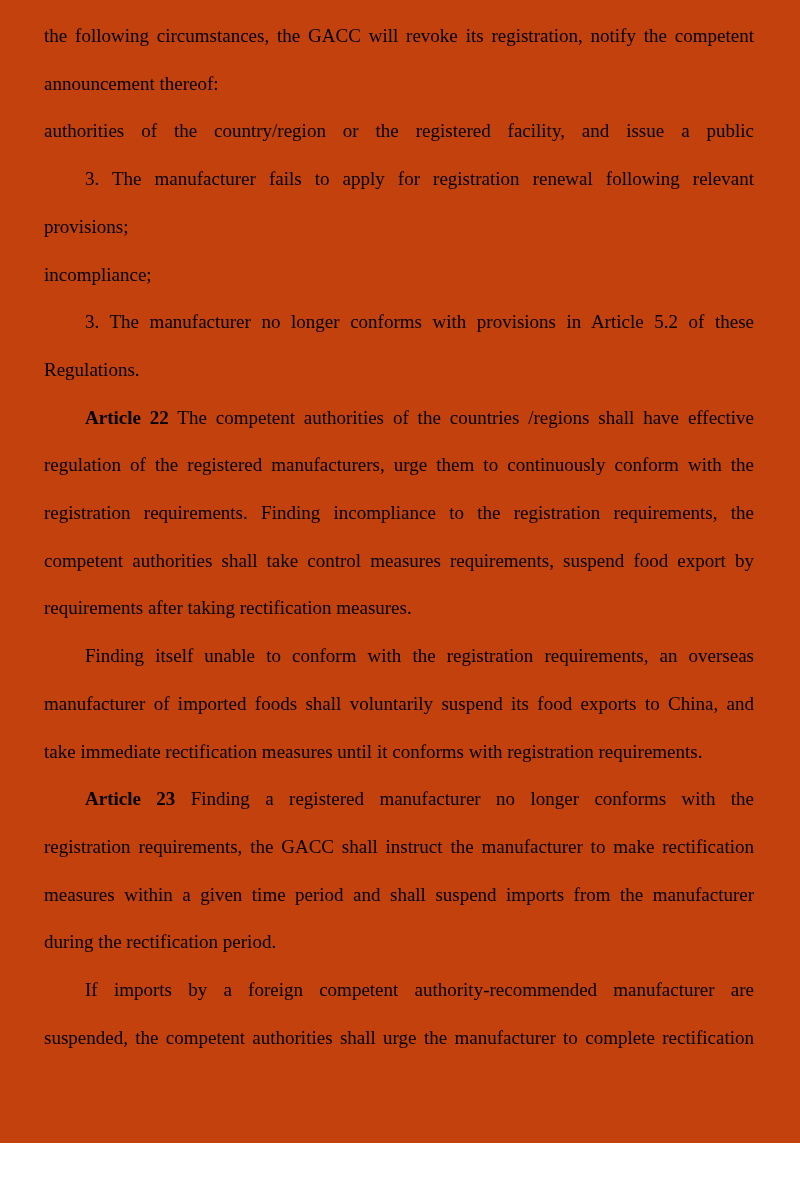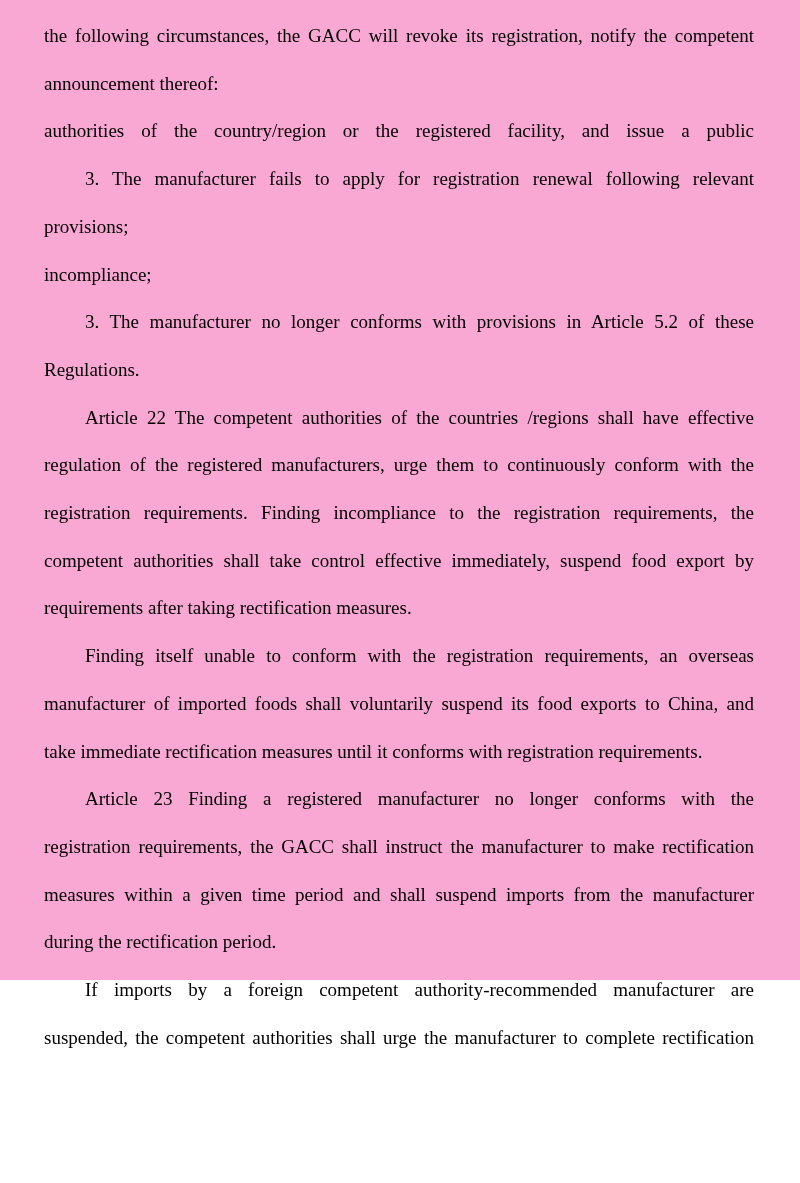--- a/index.html
+++ b/index.html
@@ -10,22 +10,22 @@
   body {
     width: 800px;
     height: 1183px;
     background: #ffffff;
     color: #000000;
     font-family: "Liberation Serif", "DejaVu Serif", serif;
     overflow: hidden;
   }
   .doc-page {
     width: 800px;
-    height: 980px;
-    background: #f9a8d4;
+    height: 1143px;
+    background: #c2410c;
     box-sizing: border-box;
   }
   .doc-body {
     padding: 12px 46px 0 44px; 
   }
   .paragraph {
     margin: 0;
   }
   .line {
     font-size: 19px;
@@ -34,21 +34,21 @@
     text-align: left;
   }
   .line.justified {
     text-align: justify;
     text-align-last: justify;
   }
   .line.indent {
     text-indent: 41px;
   }
   .bold {
-    font-weight: normal;
+    font-weight: bold;
   }
 </style>
 </head>
 <body>
 
 <div class="doc-page">
   <div class="doc-body" id="doc-body">
       <div class="paragraph">
         <div class="line justified"><span class="">the following circumstances, the GACC will revoke its registration, notify the competent</span></div>
         <div class="line"><span class="">announcement thereof:</span></div>
@@ -62,21 +62,21 @@
         <div class="line"><span class="">incompliance;</span></div>
       </div>
       <div class="paragraph">
         <div class="line justified indent"><span class="">3. The manufacturer no longer conforms with provisions in Article 5.2 of these</span></div>
         <div class="line"><span class="">Regulations.</span></div>
       </div>
       <div class="paragraph">
         <div class="line justified indent"><span class="bold">Article 22</span><span class=""> The competent authorities of the countries /regions shall have effective</span></div>
         <div class="line justified"><span class="">regulation of the registered manufacturers, urge them to continuously conform with the</span></div>
         <div class="line justified"><span class="">registration requirements. Finding incompliance to the registration requirements, the</span></div>
-        <div class="line justified"><span class="">competent authorities shall take control effective immediately, suspend food export by</span></div>
+        <div class="line justified"><span class="">competent authorities shall take control measures requirements, suspend food export by</span></div>
         <div class="line"><span class="">requirements after taking rectification measures.</span></div>
       </div>
       <div class="paragraph">
         <div class="line justified indent"><span class="">Finding itself unable to conform with the registration requirements, an overseas</span></div>
         <div class="line justified"><span class="">manufacturer of imported foods shall voluntarily suspend its food exports to China, and</span></div>
         <div class="line"><span class="">take immediate rectification measures until it conforms with registration requirements.</span></div>
       </div>
       <div class="paragraph">
         <div class="line justified indent"><span class="bold">Article 23</span><span class=""> Finding a registered manufacturer no longer conforms with the</span></div>
         <div class="line justified"><span class="">registration requirements, the GACC shall instruct the manufacturer to make rectification</span></div>

